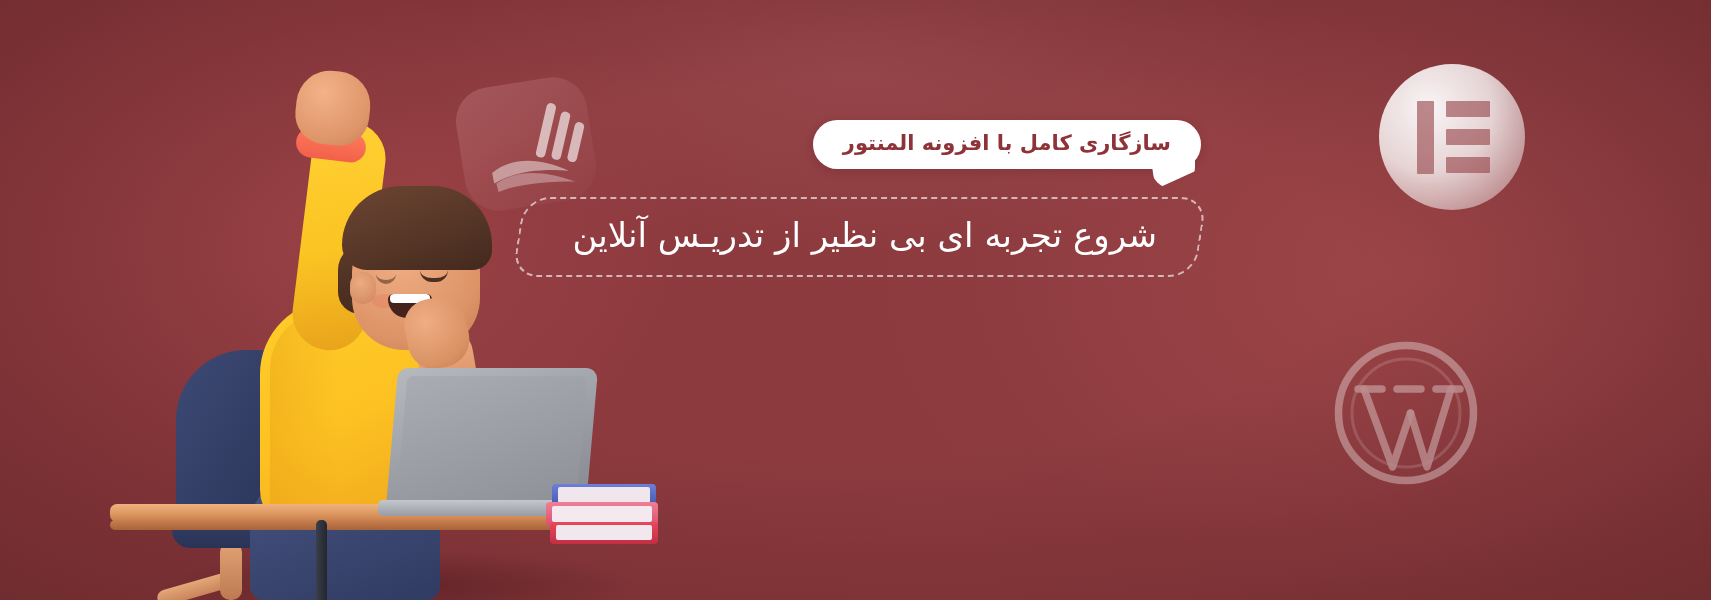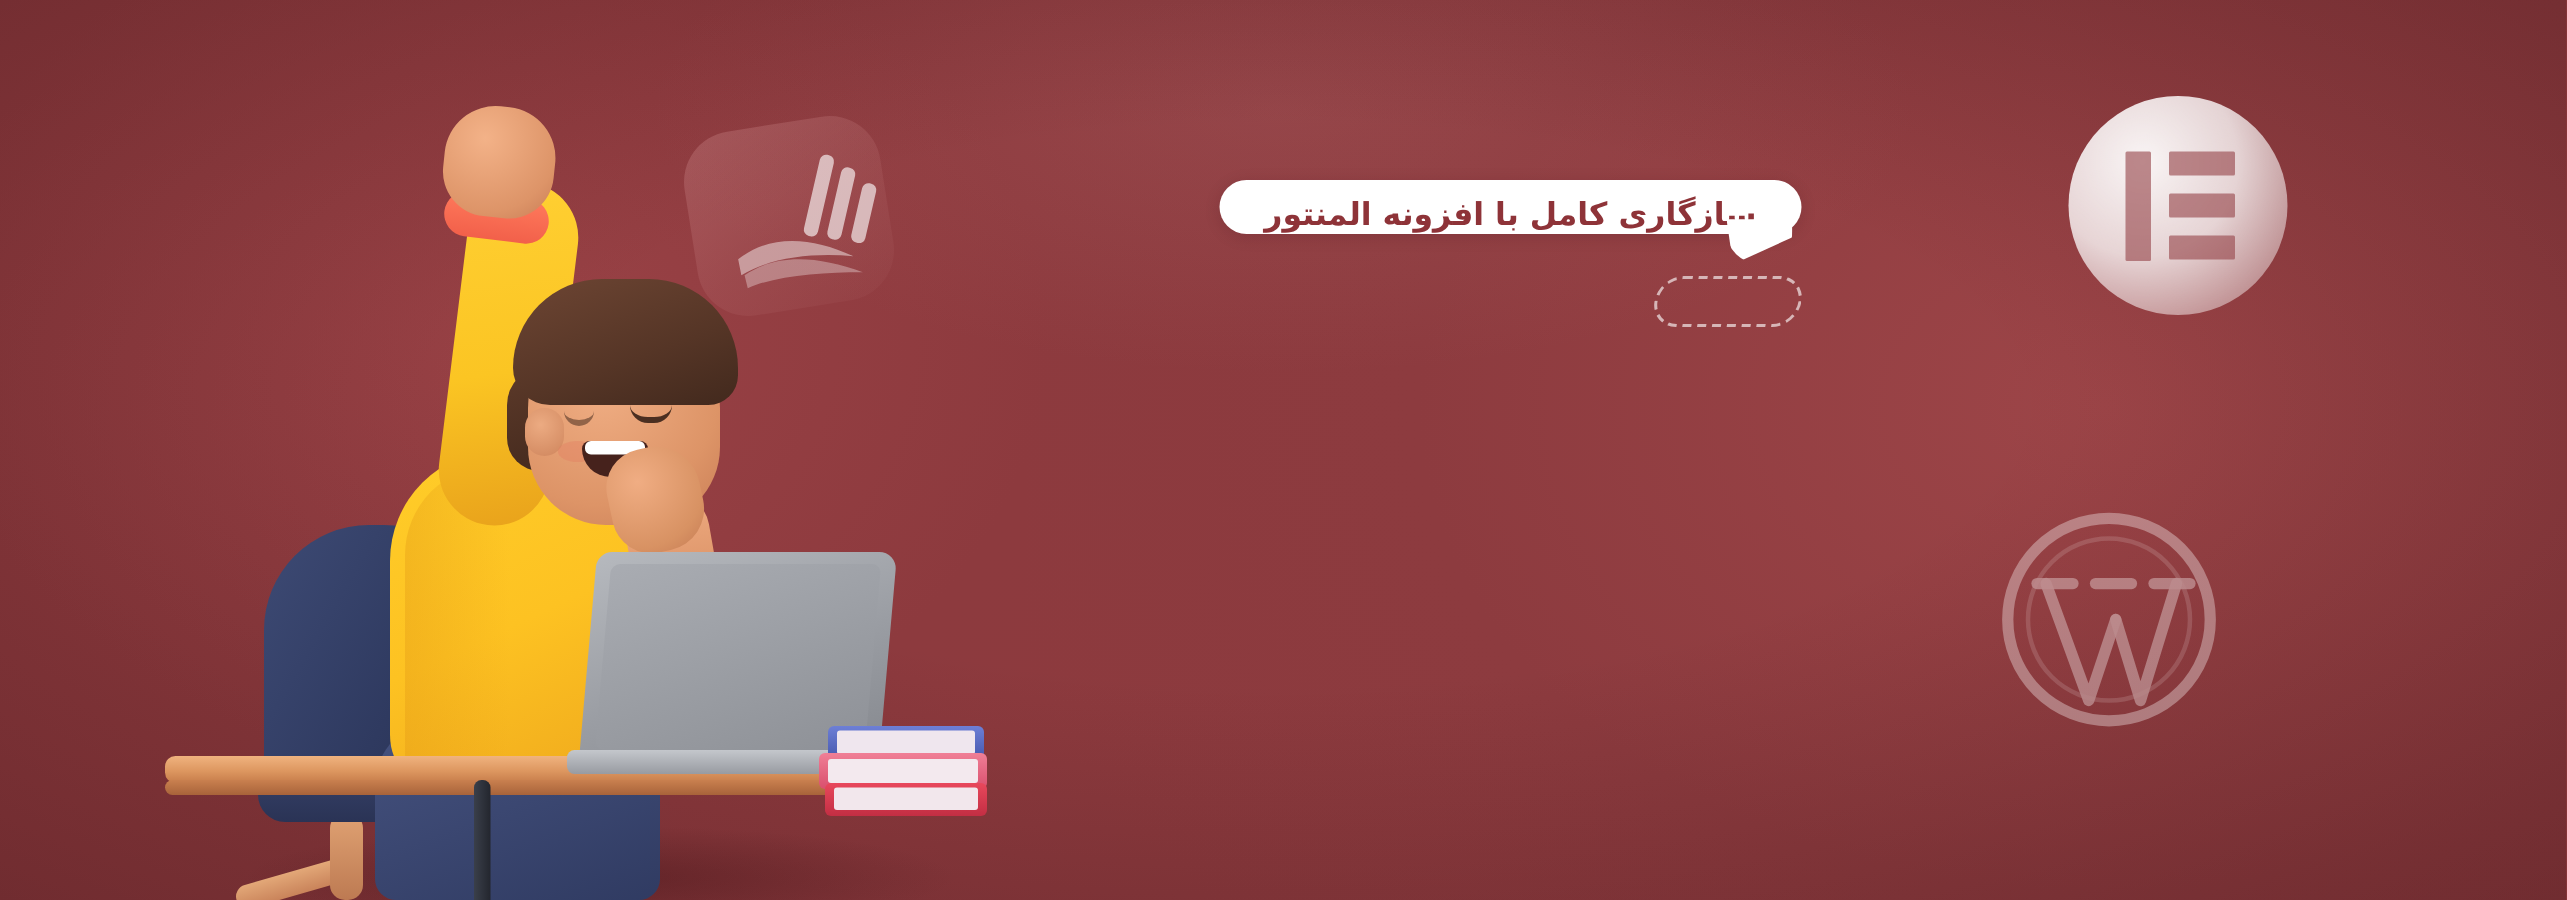--- a/index.html
+++ b/index.html
@@ -131,21 +131,21 @@
   .bk2 p{position:absolute;left:6px;top:4px;width:100px;height:16px;background:#f3e9ee;border-radius:2px;}
   .bk3{left:430px;bottom:56px;width:108px;height:22px;background:linear-gradient(180deg,#e8485c,#c32e43);}
   .bk3 p{position:absolute;left:6px;top:3px;width:96px;height:15px;background:#f2e7ec;border-radius:2px;}
   .bk p{margin:0;}
 
   
   .copy{position:absolute;right:510px;top:120px;width:700px;text-align:right;direction:rtl;}
 
   .badge-wrap{position:relative;display:flex;justify-content:flex-start;}
   .badge{position:relative;display:inline-block;background:#ffffff;color:#8e3338;
-    padding:11px 30px 0;border-radius:34px 34px 34px 34px;
+    padding:11px 30px 13px;border-radius:34px 34px 34px 34px;
     font-size:21px;font-weight:bold;line-height:1.2;white-space:nowrap;
     box-shadow:0 2px 10px rgba(60,16,20,.18);}
   .badge::after{content:"";position:absolute;right:6px;bottom:-20px;width:44px;height:30px;
     background:#ffffff;border-radius:0 0 22px 22px;
     clip-path:polygon(0 0,100% 0,100% 40%,10% 100%);}
 
   .headline{margin:26px 0 0;color:#ffffff;font-size:50px;line-height:1.28;
     font-weight:normal;white-space:nowrap;letter-spacing:.2px;}
   .headline .brand{font-weight:bold;font-size:56px;margin-left:14px;}
 
@@ -254,17 +254,18 @@
 
     <div class="badge-wrap">
       <div class="badge">
         <span>سازگاری کامل با افزونه المنتور</span>
       </div>
     </div>
 
 
     <div class="subline">
       <span class="sub-frame"></span>
+      <span class="sub-text">شروع تجربه ای بی نظیر از تدریـس آنلاین</span>
     </div>
 
   </div>
 
 </div>
 
 </body></html>

